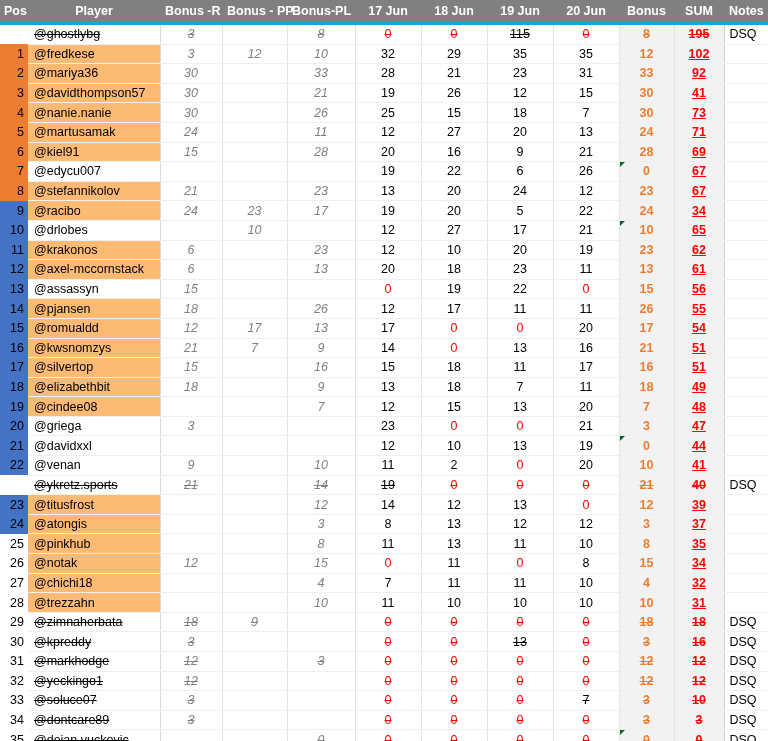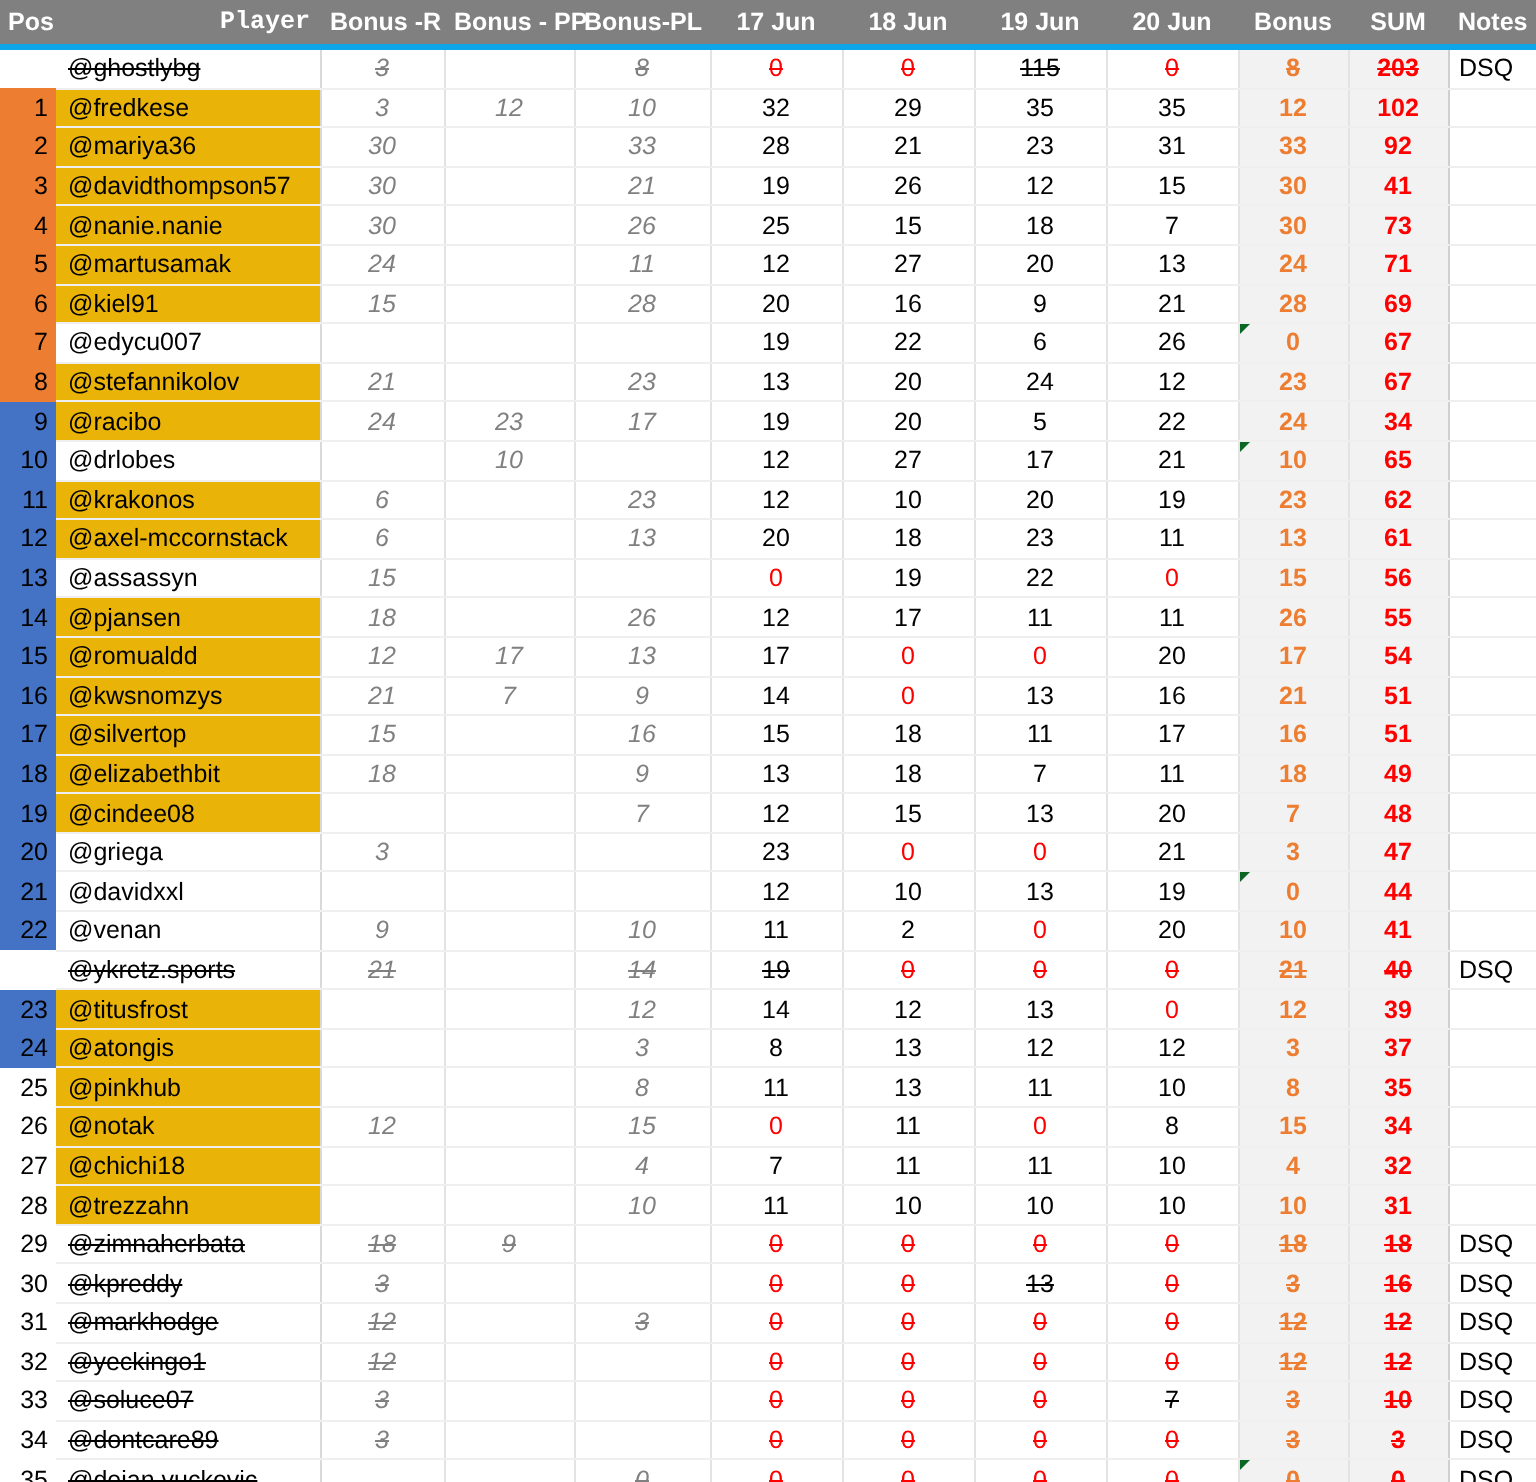--- a/index.html
+++ b/index.html
@@ -30,21 +30,21 @@
     font-weight:bold;
     font-size:12.5px;
     height:22px;
     padding:0 5px;
     border:none;
     text-align:center;
     white-space:nowrap;
     margin-left:48px;
   }
   thead th.h-pos{text-align:left;padding-left:4px;}
-  thead th.h-player{text-align:right;font-family:Liberation Mono, monospace;}
+  thead th.h-player{text-align:center;}
   thead th.h-notes{text-align:left;padding-left:5px;}
   thead tr{border-bottom:1px solid #3f3f3f;}
 
   tbody td{
     height:18.6px;
     padding:0 5px;
     border-right:1px solid #e3e3e3;
     border-bottom:1px solid #efefef;
     white-space:nowrap;
     overflow:hidden;
@@ -64,21 +64,21 @@
   td.pos.orange{background:#ED7D31;}
   td.pos.blue{background:#4472C4;}
   td.pos.plain{background:#ffffff;}
 
   td.player{
     text-align:left;
     padding-left:6px;
     background:#ffffff;
     border-right:1px solid #d9d9d9;
   }
-  td.player.hl{background:#eab308;}
+  td.player.hl{background:#fdba74;}
 
   td.bonuscol{
     text-align:center;
     font-style:italic;
     color:#808080;
   }
   td.day{text-align:center;color:#000;}
   td.day.zero{color:#FF0000;}
   td.bonus{
     text-align:center;
@@ -86,20 +86,21 @@
     color:#ED7D31;
     font-weight:bold;
     position:relative;
   }
   td.sum{
     text-align:center;
     background:#f2f2f2;
     color:#FF0000;
     font-weight:bold;
     border-right:1px solid #d0d0d0;
+    text-decoration:underline;
   }
   td.notes{
     text-align:left;
     padding-left:5px;
     color:#000;
     border-right:none;
   }
 
   tr.dsq td.player,
   tr.dsq td.bonuscol,
@@ -154,21 +155,21 @@
         <td class="pos plain"></td>
         <td class="player">@ghostlybg</td>
         <td class="bonuscol">3</td>
         <td class="bonuscol"></td>
         <td class="bonuscol">8</td>
         <td class="day zero">0</td>
         <td class="day zero">0</td>
         <td class="day">115</td>
         <td class="day zero">0</td>
         <td class="bonus">8</td>
-        <td class="sum">203</td>
+        <td class="sum">195</td>
         <td class="notes">DSQ</td>
       </tr>
       <tr>
         <td class="pos orange">1</td>
         <td class="player hl">@fredkese</td>
         <td class="bonuscol">3</td>
         <td class="bonuscol">12</td>
         <td class="bonuscol">10</td>
         <td class="day">32</td>
         <td class="day">29</td>

